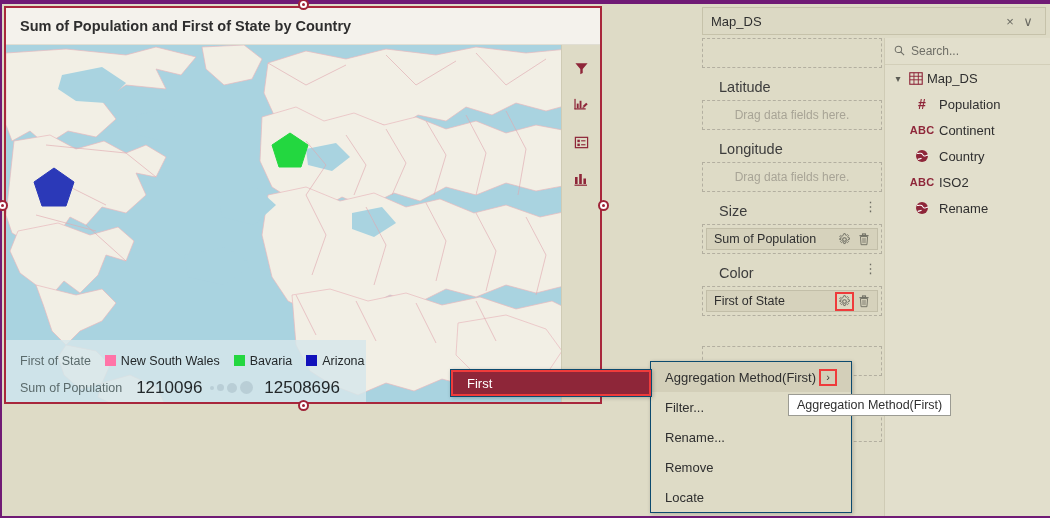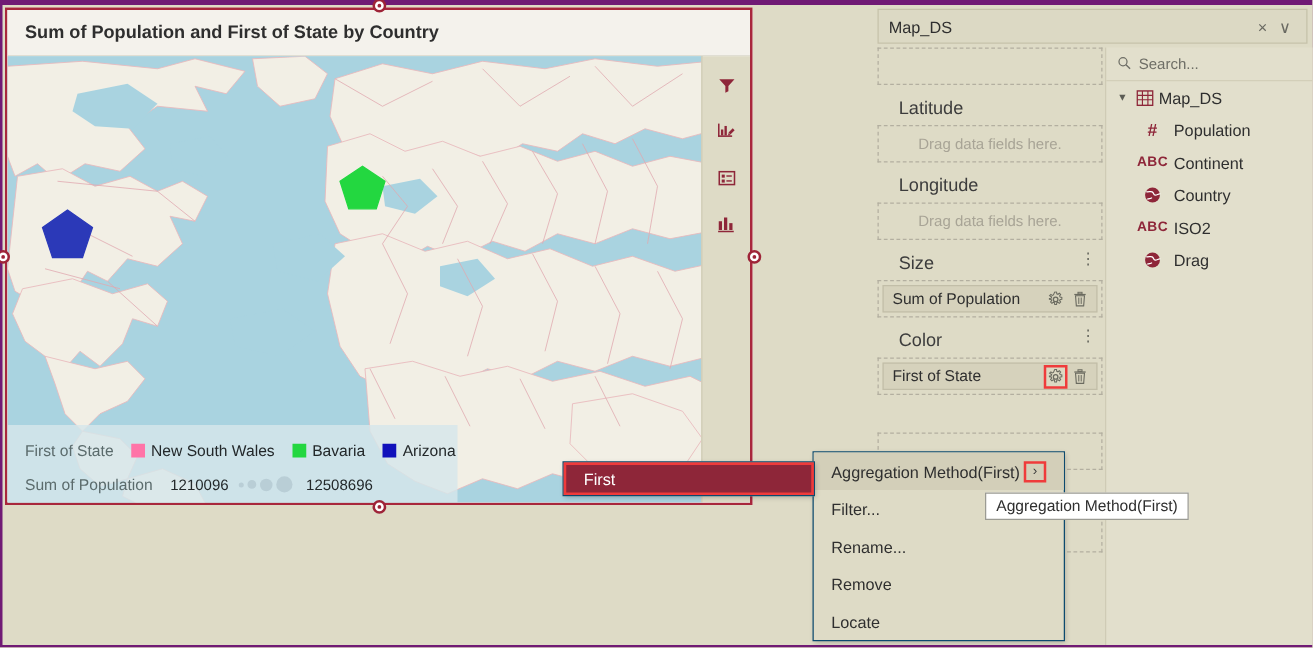--- a/index.html
+++ b/index.html
@@ -30,21 +30,21 @@
   
   #legend{
     position:absolute;left:0;bottom:0;width:360px;height:62px;
     background:rgba(213,231,234,.82);
     padding:10px 0 0 14px;box-sizing:border-box;
   }
   .leg-row{display:flex;align-items:center;height:21px;white-space:nowrap;}
   .leg-title{color:#5b6b6c;font-size:12.5px;margin-right:14px;}
   .leg-sw{width:11px;height:11px;display:inline-block;margin-right:5px;}
   .leg-item{display:flex;align-items:center;margin-right:14px;color:#23282a;font-size:12.5px;}
-  .leg-val{color:#23282a;font-size:12px;}
+  .leg-val{color:#23282a;font-size:17px;}
   .grad{display:flex;align-items:center;margin:0 8px;}
   .gd{border-radius:50%;background:#b9ced6;margin-right:3px;}
 
   
   #wtools{
     position:absolute;right:0;top:37px;width:38px;bottom:0;
     background:#dedbc6;border-left:1px solid #cfcbb5;
     display:flex;flex-direction:column;align-items:center;padding-top:8px;
   }
   #wtools .tool{width:30px;height:30px;display:flex;align-items:center;justify-content:center;margin-bottom:7px;cursor:pointer;}
@@ -371,21 +371,21 @@
         <span class="tree-ic abc">ABC</span>
         <span style="margin-left:6px">ISO2</span>
       </div>
       <div class="tree-item">
         <span class="tree-ic">
           <svg width="14" height="14" viewBox="0 0 15 15">
             <circle cx="7.5" cy="7.5" r="6.4" fill="#8e2639"></circle>
             <path d="M2.2 4.6c2 .6 3.4-.6 5 .2s1 2.6 2.6 2.8 2.8-1.4 4.4-1M3 11.2c1.6-1 3-.2 4-1.4" stroke="#fff" stroke-width="1.1" fill="none"></path>
           </svg>
         </span>
-        <span style="margin-left:6px">Drag</span>
+        <span style="margin-left:6px">Rename</span>
       </div>
     </div>
   </div>
 
   <div class="menu" id="menu-main">
     <div class="mi hover">
       <span class="mlab">Aggregation Method(First)</span>
       <span class="subarrow">›</span>
     </div>
     <div class="mi">

